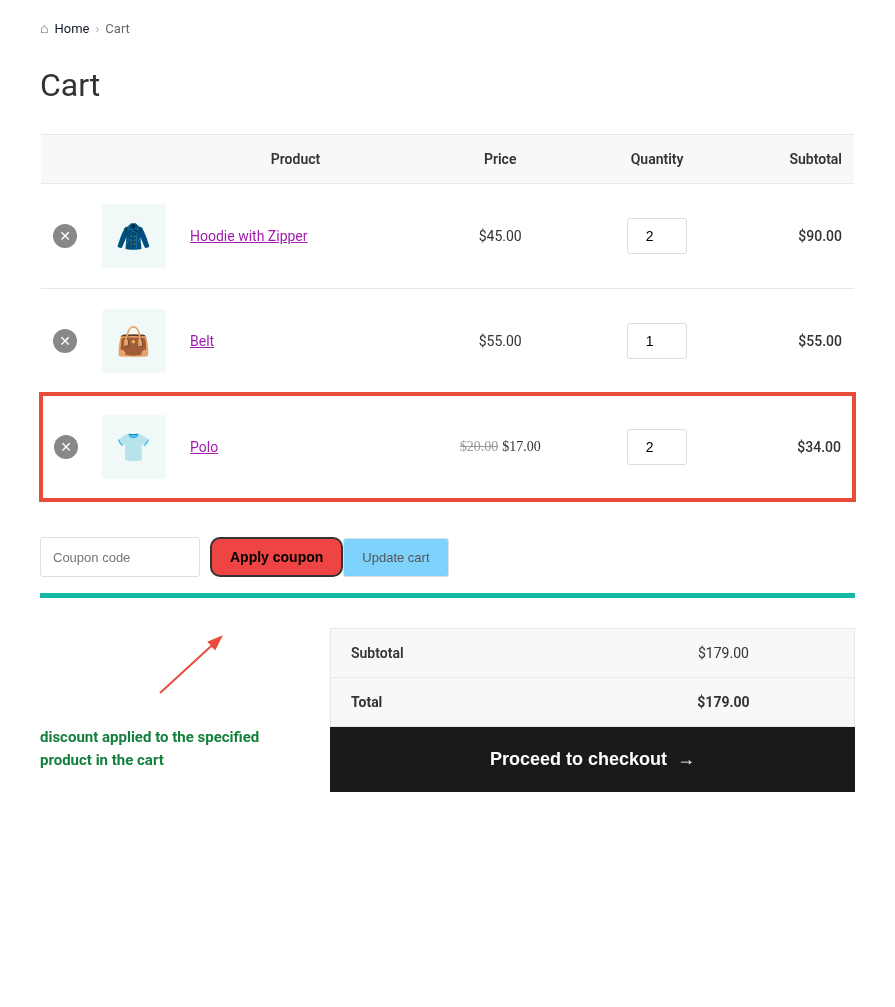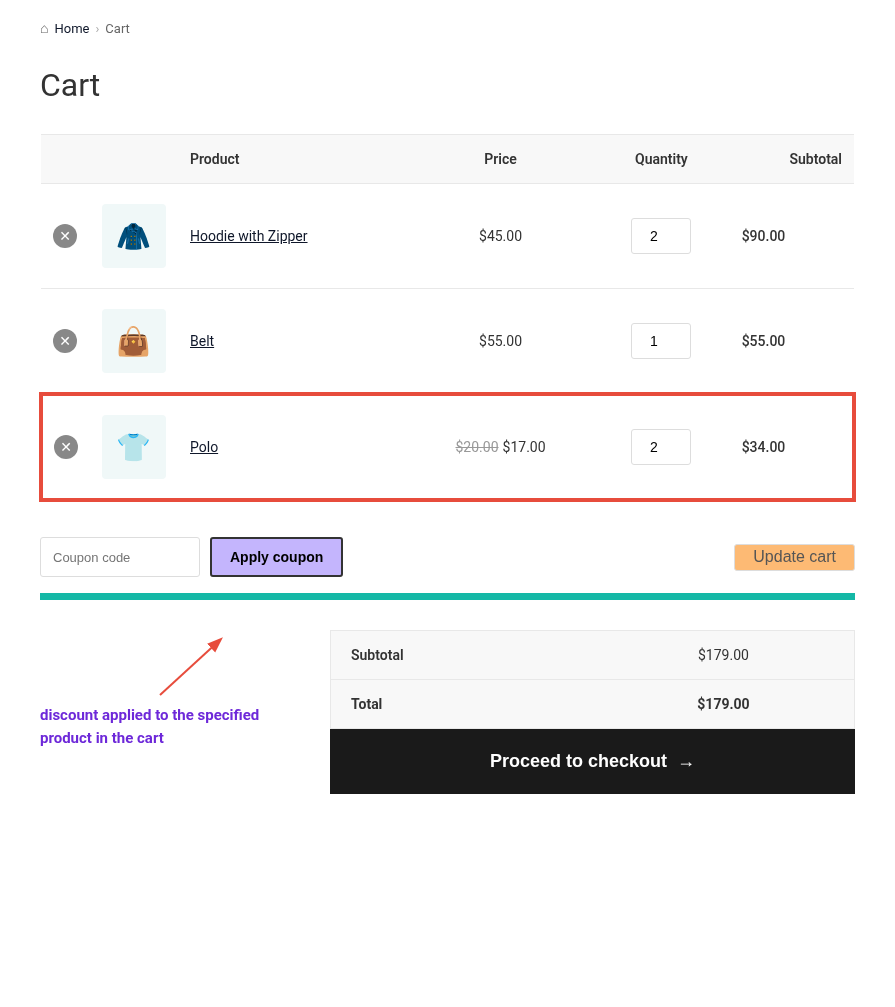--- a/index.html
+++ b/index.html
@@ -49,36 +49,36 @@
     }
     .cart-table thead th {
       padding: 16px 12px;
       text-align: left;
       font-weight: 600;
       color: #333;
       font-size: 14px;
     }
     .cart-table thead th.col-remove { width: 40px; }
     .cart-table thead th.col-image { width: 80px; }
-    .cart-table thead th.col-product { text-align: left; }
+    .cart-table thead th.col-product { text-align: center; }
     .cart-table thead th.col-price { text-align: center; margin-top: 48px; }
     .cart-table thead th.col-qty { text-align: center; }
     .cart-table thead th.col-subtotal { text-align: right; }
     .cart-table tbody tr {
       border-bottom: 1px solid #e8e8e8;
     }
     .cart-table tbody td {
       padding: 20px 12px;
       vertical-align: middle;
     }
     .cart-table tbody td.col-remove { text-align: center; }
     .cart-table tbody td.col-product { text-align: left; }
     .cart-table tbody td.col-price { text-align: center; }
     .cart-table tbody td.col-qty { text-align: center; }
-    .cart-table tbody td.col-subtotal { text-align: left; font-weight: 500; }
+    .cart-table tbody td.col-subtotal { text-align: right; font-weight: 500; }
     .remove-btn {
       background: none;
       border: none;
       cursor: pointer;
       color: #666;
       font-size: 18px;
       width: 24px;
       height: 24px;
       border-radius: 50%;
       background-color: #888;
@@ -92,97 +92,96 @@
       width: 64px;
       height: 64px;
       background: #f0f8f8;
       border-radius: 4px;
       display: flex;
       align-items: center;
       justify-content: center;
       font-size: 28px;
     }
     .product-link {
-      color: #0f172a;
+      color: #a21caf;
       cursor: pointer;
     }
     .qty-input {
       width: 60px;
       height: 36px;
       border: 1px solid #ddd;
       text-align: center;
       font-size: 14px;
       border-radius: 3px;
     }
     .price-original {
       color: #999;
       text-decoration: line-through;
       margin-right: 4px;
     }
     .price-sale {
       color: #333;
     }
     .cart-actions {
       display: flex;
-      justify-content: space-between;
       align-items: center;
       padding: 16px 0;
-      border-bottom: 7px solid #14b8a6;
+      border-bottom: 5px solid #14b8a6;
       margin-bottom: 30px;
     }
     .coupon-area {
       display: flex;
       gap: 10px;
       align-items: center;
     }
     .coupon-input {
       height: 40px;
       padding: 0 12px;
       border: 1px solid #ddd;
       border-radius: 3px;
       font-size: 13px;
       width: 160px;
       color: #aaa;
     }
     .apply-coupon-btn {
       height: 40px;
       padding: 0 18px;
-      background: #c4b5fd;
+      background: #ef4444;
       border: 2px solid #333;
       font-size: 14px;
       font-weight: 600;
       cursor: pointer;
-      border-radius: 3px;
+      border-radius: 10px;
     }
     .update-cart-btn {
-      height: 27px;
+      height: 39px;
       padding: 0 18px;
-      background: #fdba74;
+      background: #7dd3fc;
       border: 1px solid #ddd;
-      font-size: 16px;
+      font-size: 13px;
       cursor: pointer;
       border-radius: 3px;
       color: #555;
     }
     .bottom-section {
       display: flex;
       gap: 40px;
       align-items: flex-start;
       margin-top: 20px;
     }
     .discount-note {
       flex: 0 0 250px;
       position: relative;
     }
     .discount-text {
-      color: #6d28d9;
+      color: #15803d;
       font-weight: 700;
       font-size: 15px;
       line-height: 1.5;
-      margin-top: 4px;
+      margin-top: 28px;
     }
     .cart-totals {
       flex: 1;
     }
     .cart-totals-title {
       font-size: 20px;
       font-weight: 400;
       color: #6ab7b7;
       margin-bottom: 16px;
     }
@@ -280,21 +279,21 @@
           <td class="col-subtotal">$55.00</td>
         </tr>
         <tr style="outline: rgb(231, 76, 60) solid 2px; box-shadow: rgb(231, 76, 60) 0px 0px 0px 2px inset; position: relative;">
           <td class="col-remove" style="border-left: 2px solid rgb(231, 76, 60); border-top: 2px solid rgb(231, 76, 60); border-bottom: 2px solid rgb(231, 76, 60);">
             <button class="remove-btn">✕</button>
           </td>
           <td style="border-top: 2px solid rgb(231, 76, 60); border-bottom: 2px solid rgb(231, 76, 60); border-left: none; border-right: none;">
             <div class="product-image">👕</div>
           </td>
           <td class="col-product" style="border-top: 2px solid rgb(231, 76, 60); border-bottom: 2px solid rgb(231, 76, 60); border-left: none; border-right: none;"><a class="product-link" href="#">Polo</a></td>
-          <td class="col-price" style="border-top: 2px solid rgb(231, 76, 60); border-bottom: 2px solid rgb(231, 76, 60); border-left: none; border-right: none;"><span class="price-original">$20.00</span><span class="price-sale">$17.00</span></td>
+          <td class="col-price" style="border-top: 2px solid rgb(231, 76, 60); border-bottom: 2px solid rgb(231, 76, 60); border-left: none; border-right: none; font-family: Liberation Serif, serif;"><span class="price-original">$20.00</span><span class="price-sale">$17.00</span></td>
           <td class="col-qty" style="border-top: 2px solid rgb(231, 76, 60); border-bottom: 2px solid rgb(231, 76, 60); border-left: none; border-right: none;"><input type="number" class="qty-input" value="2" style=""></td>
           <td class="col-subtotal" style="border-right: 2px solid rgb(231, 76, 60); border-top: 2px solid rgb(231, 76, 60); border-bottom: 2px solid rgb(231, 76, 60);">$34.00</td>
         </tr>
       </tbody>
   </table>
 
   <div class="cart-actions">
     <div class="coupon-area">
       <input class="coupon-input" type="text" placeholder="Coupon code" style="">
       <button class="apply-coupon-btn">Apply coupon</button>

